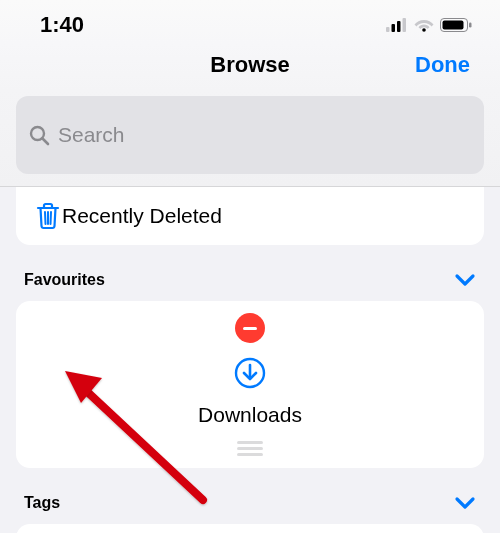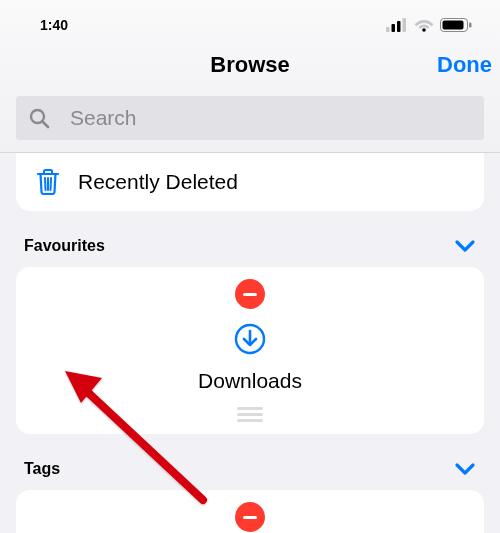--- a/index.html
+++ b/index.html
@@ -13,21 +13,21 @@
     }
     .status-bar {
       display: flex;
       justify-content: space-between;
       align-items: center;
       padding: 10px 28px 4px 40px;
       background: linear-gradient(#fafafa, #f7f7f9);
       height: 44px;
     }
     .status-time {
-      font-size: 14px;
+      font-size: 22px;
       font-weight: 600;
     }
     .status-icons {
       display: flex;
       align-items: center;
       gap: 6px;
     }
     .header {
       position: relative;
       display: flex;
@@ -35,50 +35,50 @@
       justify-content: center;
       padding: 8px 20px 12px;
       background: linear-gradient(#f7f7f9, #f4f4f6);
     }
     .header-title {
       font-size: 22px;
       font-weight: 700;
     }
     .header-done {
       position: absolute;
-      right: 8px;
+      right: 30px;
       font-size: 22px;
       font-weight: 600;
       color: #007aff;
     }
     .search-wrap {
       padding: 6px 16px 12px;
       background: linear-gradient(#f4f4f6, #f1f1f3);
       border-bottom: 1px solid #d6d6d8;
     }
     .search-field {
       display: flex;
       align-items: center;
-      gap: 20px;
+      gap: 8px;
       background: #e2e2e6;
-      border-radius: 4px;
-      padding: 10px 12px;
+      border-radius: 12px;
+      padding: 27px 12px;
     }
     .search-placeholder {
       color: #8a8a8e;
       font-size: 21px;
     }
     .content { padding: 0 16px; }
     .row-card {
       background: #fff;
       border-bottom-left-radius: 14px;
       border-bottom-right-radius: 14px;
       display: flex;
       align-items: center;
-      gap: 16px;
+      gap: 0;
       padding: 14px 18px;
       margin-top: 0;
     }
     .row-label {
       font-size: 21px;
       font-weight: 500;
     }
     .section-header {
       display: flex;
       justify-content: space-between;

